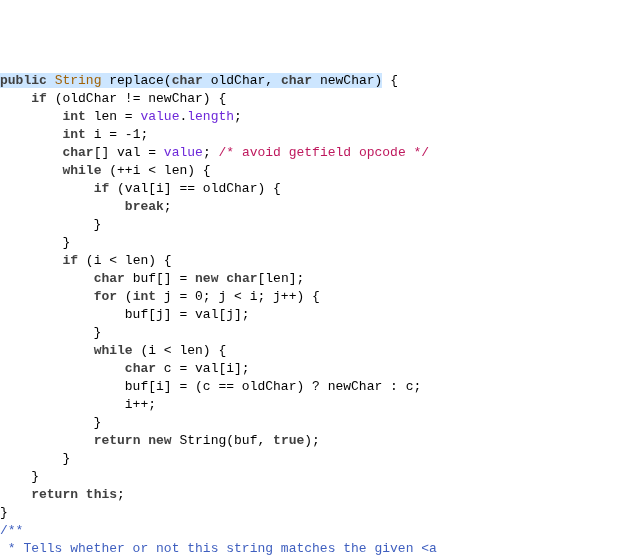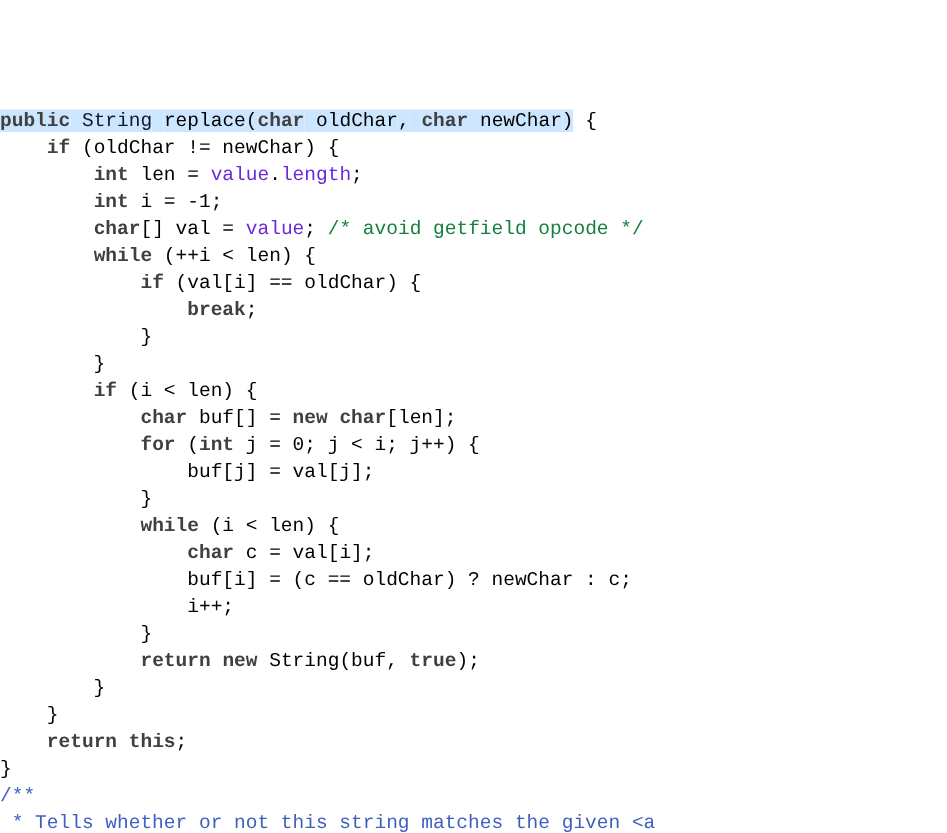--- a/index.html
+++ b/index.html
@@ -9,23 +9,23 @@
     font-size: 13px;
     line-height: 18px;
     background: #ffffff;
     color: #000000;
     white-space: pre;
     width: 631px;
   }
   .line { display: block; }
   .hl { background: #cde6ff; }
   .kw { color: #404040; font-weight: bold; }
-  .typ { color: #0f172a; }
+  .typ { color: #a16207; }
   .id { color: #6d28d9; }
-  .cm { color: #15803d; font-family: Liberation Mono, monospace; }
+  .cm { color: #be185d; font-family: Liberation Mono, monospace; }
   .doc { color: #3f5fbf; }
   .p { color: #000000; }
 </style>
 </head>
 <body>
 
 
 
 <div id="code"><span class="line"><span class="kw hl">public</span><span class="hl"> </span><span class="typ hl">String</span><span class="hl"> </span><span class="hl">replace</span><span class="p hl">(</span><span class="kw hl">char</span><span class="hl"> oldChar</span><span class="p hl">,</span><span class="hl"> </span><span class="kw hl">char</span><span class="hl"> newChar</span><span class="p hl">)</span><span class="p"> {</span></span><span class="line"><span class="p">    </span><span class="kw">if</span><span class="p"> (oldChar != newChar) {</span></span><span class="line"><span class="p">        </span><span class="kw">int</span><span class="p"> len = </span><span class="id">value</span><span class="p">.</span><span class="id">length</span><span class="p">;</span></span><span class="line"><span class="p">        </span><span class="kw">int</span><span class="p"> i = -1;</span></span><span class="line"><span class="p">        </span><span class="kw">char</span><span class="p">[] val = </span><span class="id">value</span><span class="p">; </span><span class="cm">/* avoid getfield opcode */</span></span><span class="line"><span class="p"></span></span><span class="line"><span class="p">        </span><span class="kw">while</span><span class="p"> (++i &lt; len) {</span></span><span class="line"><span class="p">            </span><span class="kw">if</span><span class="p"> (val[i] == oldChar) {</span></span><span class="line"><span class="p">                </span><span class="kw">break</span><span class="p">;</span></span><span class="line"><span class="p">            }</span></span><span class="line"><span class="p">        }</span></span><span class="line"><span class="p">        </span><span class="kw">if</span><span class="p"> (i &lt; len) {</span></span><span class="line"><span class="p">            </span><span class="kw">char</span><span class="p"> buf[] = </span><span class="kw">new</span><span class="p"> </span><span class="kw">char</span><span class="p">[len];</span></span><span class="line"><span class="p">            </span><span class="kw">for</span><span class="p"> (</span><span class="kw">int</span><span class="p"> j = 0; j &lt; i; j++) {</span></span><span class="line"><span class="p">                buf[j] = val[j];</span></span><span class="line"><span class="p">            }</span></span><span class="line"><span class="p">            </span><span class="kw">while</span><span class="p"> (i &lt; len) {</span></span><span class="line"><span class="p">                </span><span class="kw">char</span><span class="p"> c = val[i];</span></span><span class="line"><span class="p">                buf[i] = (c == oldChar) ? newChar : c;</span></span><span class="line"><span class="p">                i++;</span></span><span class="line"><span class="p">            }</span></span><span class="line"><span class="p">            </span><span class="kw">return</span><span class="p"> </span><span class="kw">new</span><span class="p"> String(buf, </span><span class="kw">true</span><span class="p">);</span></span><span class="line"><span class="p">        }</span></span><span class="line"><span class="p">    }</span></span><span class="line"><span class="p">    </span><span class="kw">return</span><span class="p"> </span><span class="kw">this</span><span class="p">;</span></span><span class="line"><span class="p">}</span></span><span class="line"><span class="p"></span></span><span class="line"><span class="doc">/**</span></span><span class="line"><span class="doc"> * Tells whether or not this string matches the given &lt;a</span></span></div>
 

